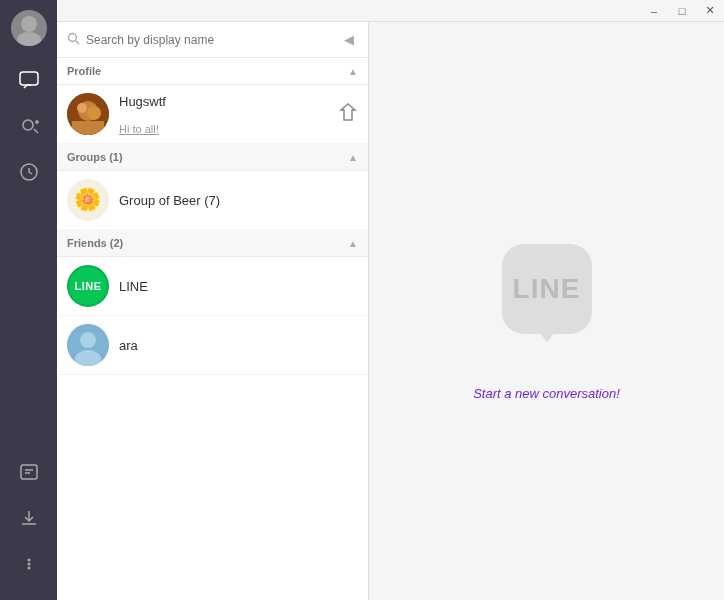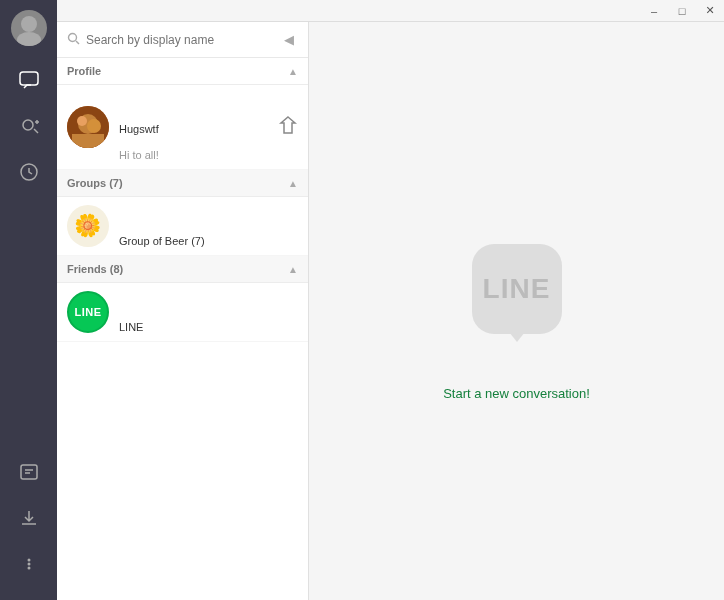--- a/index.html
+++ b/index.html
@@ -32,21 +32,21 @@
       width: 40px; height: 40px; display: flex; align-items: center; justify-content: center;
       border-radius: 8px; margin-bottom: 6px; cursor: pointer; color: #aaa;
     }
     .sidebar-icon.active { color: #fff; }
     .sidebar-bottom {
       margin-top: auto; display: flex; flex-direction: column; align-items: center; padding-bottom: 10px;
     }
 
     
     .panel {
-      width: 252px; height: 600px; background: #fff;
+      width: 312px; height: 600px; background: #fff;
       display: flex; flex-direction: column; flex-shrink: 0;
       border-right: 1px solid #e0e0e0; margin-top: 0;
     }
     .panel-top { margin-top: 22px; }
 
     
     .search-bar {
       display: flex; align-items: center; padding: 8px 10px;
       border-bottom: 1px solid #e8e8e8; background: #fff;
     }
@@ -70,22 +70,22 @@
     .list-item {
       display: flex; align-items: center; padding: 8px 10px;
       cursor: pointer; border-bottom: 1px solid #f5f5f5;
     }
     .item-avatar {
       width: 42px; height: 42px; border-radius: 50%; background: #ccc;
       display: flex; align-items: center; justify-content: center;
       margin-right: 10px; flex-shrink: 0; overflow: hidden; position: relative;
     }
     .item-info { flex: 1; }
-    .item-name { font-size: 11px; color: #333; font-weight: 500; margin-top: 30px; }
-    .item-status { font-size: 11px; color: #999; margin-top: 14px; }
+    .item-name { font-size: 13px; color: #333; font-weight: 500; }
+    .item-status { font-size: 11px; color: #999; margin-top: 14px; text-decoration: underline; }
     .download-icon { color: #666; font-size: 16px; }
 
     
     .profile-section { background: #fff; gap: 48px; }
 
     
     .main-content {
       flex: 1; height: 600px; background: #f5f5f5;
       display: flex; flex-direction: column; align-items: center; justify-content: center;
       margin-top: 22px;
@@ -95,21 +95,21 @@
       display: flex; align-items: center; justify-content: center;
       margin-bottom: 16px; position: relative;
     }
     .line-logo-big::after {
       content: ''; position: absolute; bottom: -8px; left: 50%; transform: translateX(-50%);
       width: 0; height: 0;
       border-left: 8px solid transparent; border-right: 8px solid transparent;
       border-top: 10px solid #ddd;
     }
     .line-text-big { font-size: 28px; font-weight: bold; color: #bbb; letter-spacing: 1px; }
-    .start-text { font-size: 13px; color: #15803d; margin-top: 36px; }
+    .start-text { font-size: 13px; color: #6d28d9; margin-top: 36px; font-style: italic; }
     .avatar-bg-blue { background: #7fb3d3; }
 
     
     .line-brand-circle {
       width: 42px; height: 42px; border-radius: 50%; background: #06c755;
       display: flex; align-items: center; justify-content: center;
       border: 2px solid #05b04c;
     }
     .line-brand-text { font-size: 11px; font-weight: bold; color: white; letter-spacing: 0.5px; }
 
@@ -217,45 +217,57 @@
         <div class="item-status">Hi to all!</div>
       </div>
       <span class="download-icon">
         <svg width="20" height="20" viewBox="0 0 20 20">
             <polygon points="10,2 17,8 14,8 14,18 6,18 6,8 3,8" fill="none" stroke="#888" stroke-width="1.5"></polygon>
           </svg>
       </span>
     </div>
 
     <div class="section-header">
-      <span class="section-header-title">Groups (7)</span>
+      <span class="section-header-title">Groups (1)</span>
       <span class="section-chevron">▲</span>
     </div>
     <div class="list-item">
       <div class="item-avatar group-flowers">🌼</div>
       <div class="item-info">
         <div class="item-name">Group of Beer (7)</div>
       </div>
     </div>
 
     <div class="section-header">
-      <span class="section-header-title">Friends (8)</span>
+      <span class="section-header-title">Friends (2)</span>
       <span class="section-chevron">▲</span>
     </div>
 
 
     <div class="list-item">
       <div class="line-brand-circle" style="margin-right:10px; flex-shrink:0;">
         <span class="line-brand-text">LINE</span>
       </div>
       <div class="item-info">
         <div class="item-name">LINE</div>
       </div>
     </div>
 
+    <div class="list-item">
+      <div class="item-avatar avatar-bg-blue">
+        <svg width="42" height="42" viewBox="0 0 42 42">
+            <circle cx="21" cy="21" r="21" fill="#7fb3d3"></circle>
+            <circle cx="21" cy="16" r="8" fill="#aad0e8"></circle>
+            <ellipse cx="21" cy="35" rx="13" ry="9" fill="#aad0e8"></ellipse>
+          </svg>
+      </div>
+      <div class="item-info">
+        <div class="item-name">ara</div>
+      </div>
+    </div>
   </div>
 </div>
 
 <div class="main-content">
   <div class="line-logo-big">
     <span class="line-text-big">LINE</span>
   </div>
   <div class="start-text">Start a new conversation!</div>
 </div>
 

